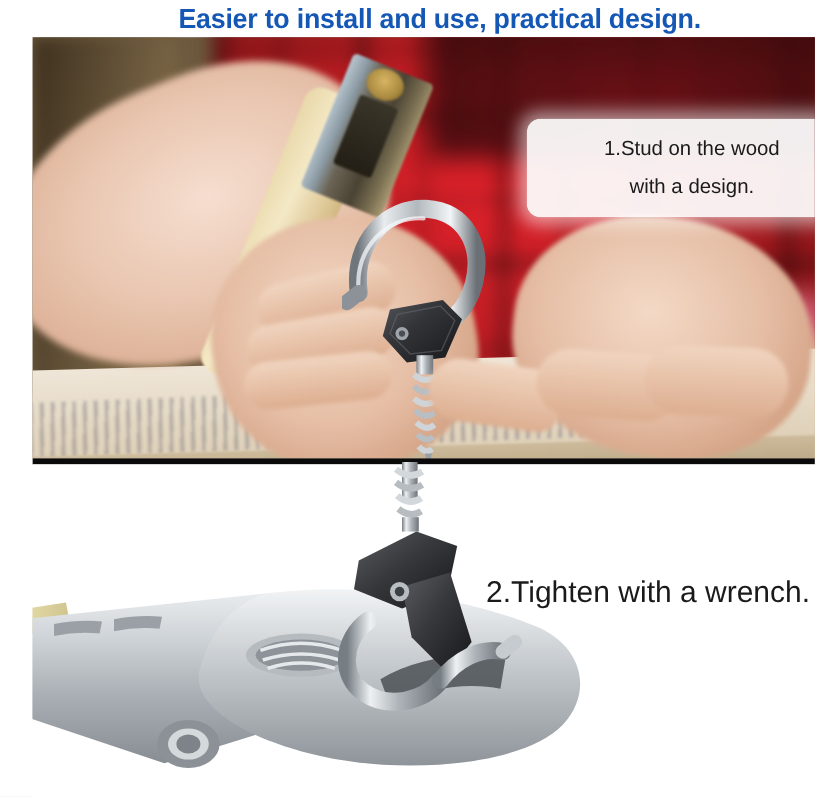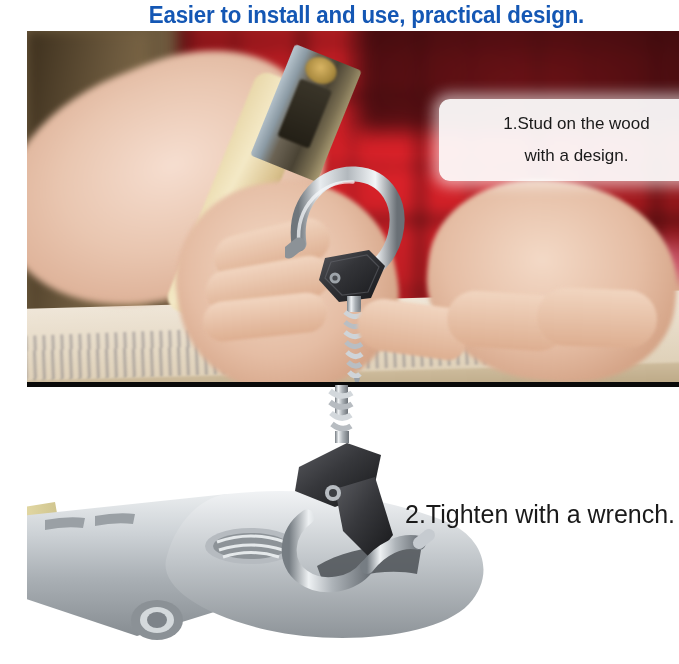--- a/index.html
+++ b/index.html
@@ -220,21 +220,21 @@
   
   .panel-bottom {
     position: absolute;
     left: 0; top: 387px;
     width: 679px; height: 277px;
     background: #ffffff;
     overflow: hidden;
   }
   .caption-plain {
     position: absolute;
-    left: 378px; top: 500px;
+    left: 378px; top: 480px;
     font-family: "Liberation Sans", sans-serif;
     font-size: 25px;
     color: #1a1a1a;
     white-space: nowrap;
   }
 
   
   .wrench { position: absolute; left: -10px; top: 398px; width: 520px; height: 266px; }
   .hook-bottom { position: absolute; left: 250px; top: 385px; width: 200px; height: 210px; }
 </style>

